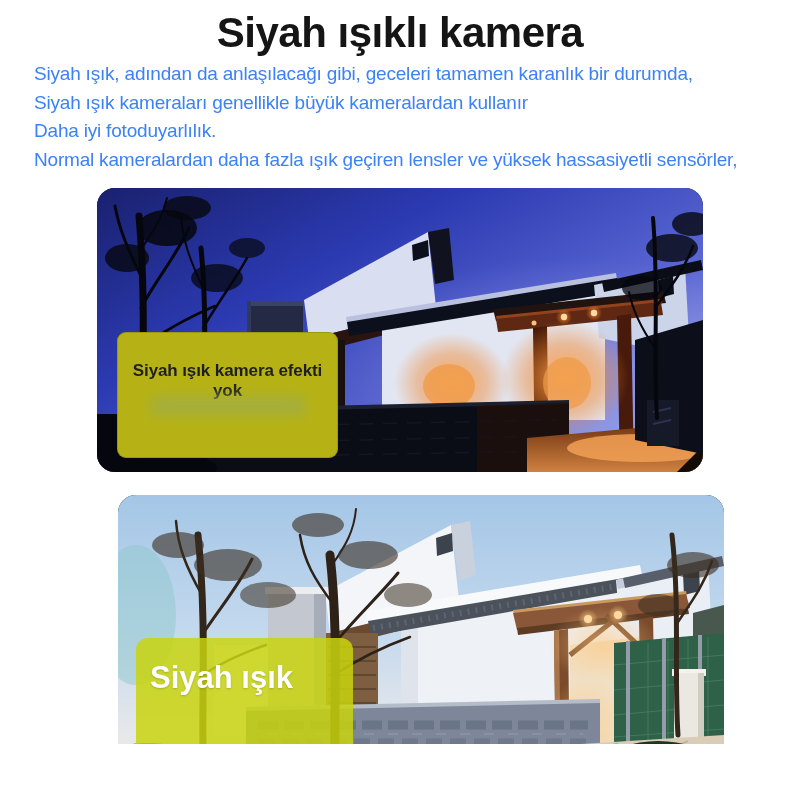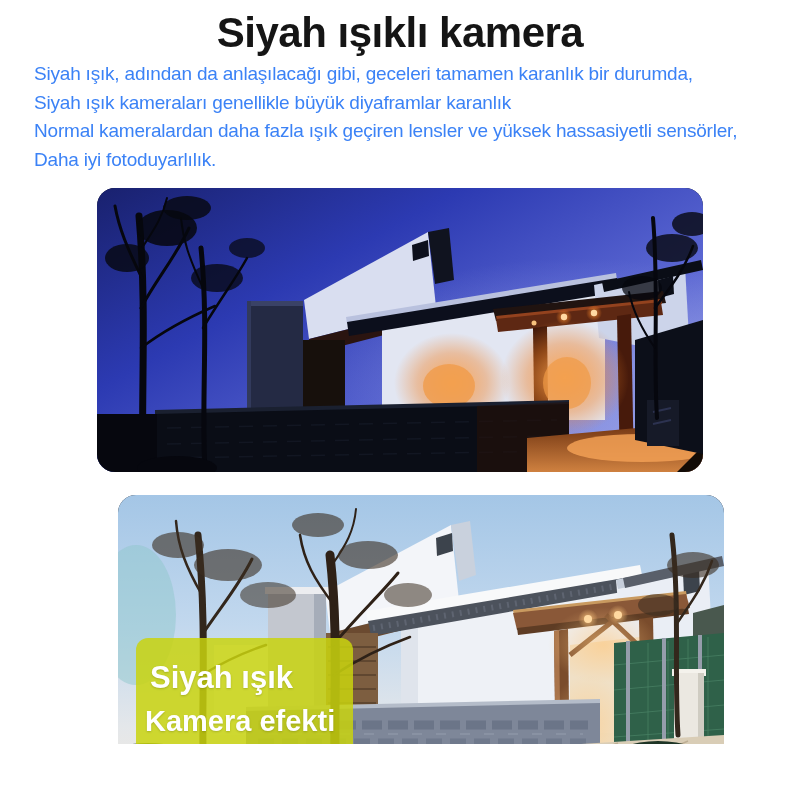--- a/index.html
+++ b/index.html
@@ -50,23 +50,23 @@
 </style>
 </head>
 <body>
 
 <div class="canvas">
 
   <div class="title">Siyah ışıklı kamera</div>
 
   <div class="desc">
     <span class="line">Siyah ışık, adından da anlaşılacağı gibi, geceleri tamamen karanlık bir durumda,</span>
-    <span class="line">Siyah ışık kameraları genellikle büyük diyaframlar karanlık</span>
+    <span class="line">Siyah ışık kameraları genellikle büyük kameralardan kullanır</span>
+    <span class="line">Daha iyi fotoduyarlılık.</span>
     <span class="line">Normal kameralardan daha fazla ışık geçiren lensler ve yüksek hassasiyetli sensörler,</span>
-    <span class="line">Daha iyi fotoduyarlılık.</span>
   </div>
 
   <div class="photo before">
     <svg viewBox="0 0 606 284" preserveAspectRatio="none">
       <defs>
         <linearGradient id="sky1" x1="0" y1="0" x2="1" y2="0.85">
           <stop offset="0" stop-color="#19216e"></stop>
           <stop offset="0.35" stop-color="#2c3ab2"></stop>
           <stop offset="0.7" stop-color="#5a66d2"></stop>
           <stop offset="1" stop-color="#9aa2e6"></stop>
@@ -170,20 +170,24 @@
           <ellipse cx="150" cy="60" rx="18" ry="10" opacity="0.7"></ellipse>
           <ellipse cx="575" cy="60" rx="26" ry="14" opacity="0.8"></ellipse>
           <ellipse cx="545" cy="100" rx="20" ry="12" opacity="0.75"></ellipse>
           <ellipse cx="595" cy="36" rx="20" ry="12" opacity="0.8"></ellipse>
           <rect x="0" y="226" width="60" height="58"></rect>
           <ellipse cx="80" cy="280" rx="40" ry="12"></ellipse>
         </g>
       </g>
     </svg>
 
+    <div class="label-before">
+      <div class="txt">Siyah ışık kamera efekti yok</div>
+      <div class="smudge"></div>
+    </div>
   </div>
 
   <div class="photo after">
     <svg viewBox="0 0 606 290" preserveAspectRatio="none">
       <defs>
         <linearGradient id="sky2" x1="0" y1="0" x2="0" y2="1">
           <stop offset="0" stop-color="#a4c6e6"></stop>
           <stop offset="0.45" stop-color="#c2d8ee"></stop>
           <stop offset="0.8" stop-color="#e4e7ea"></stop>
           <stop offset="1" stop-color="#efe9e0"></stop>
@@ -299,17 +303,16 @@
         <ellipse cx="115" cy="280" rx="70" ry="20" fill="#26402c"></ellipse>
         <ellipse cx="200" cy="284" rx="55" ry="16" fill="#26402c"></ellipse>
         <ellipse cx="540" cy="266" rx="48" ry="20" fill="#1e3526"></ellipse>
         <ellipse cx="595" cy="272" rx="36" ry="18" fill="#1e3526"></ellipse>
         <ellipse cx="540" cy="260" rx="20" ry="7" fill="#6a5a30" opacity="0.5"></ellipse>
       </g>
     </svg>
 
     <div class="label-after">
       <div class="l1">Siyah ışık</div>
-      <div class="l2">Kamera efekti</div>
     </div>
   </div>
 
 </div>
 
 </body></html>

